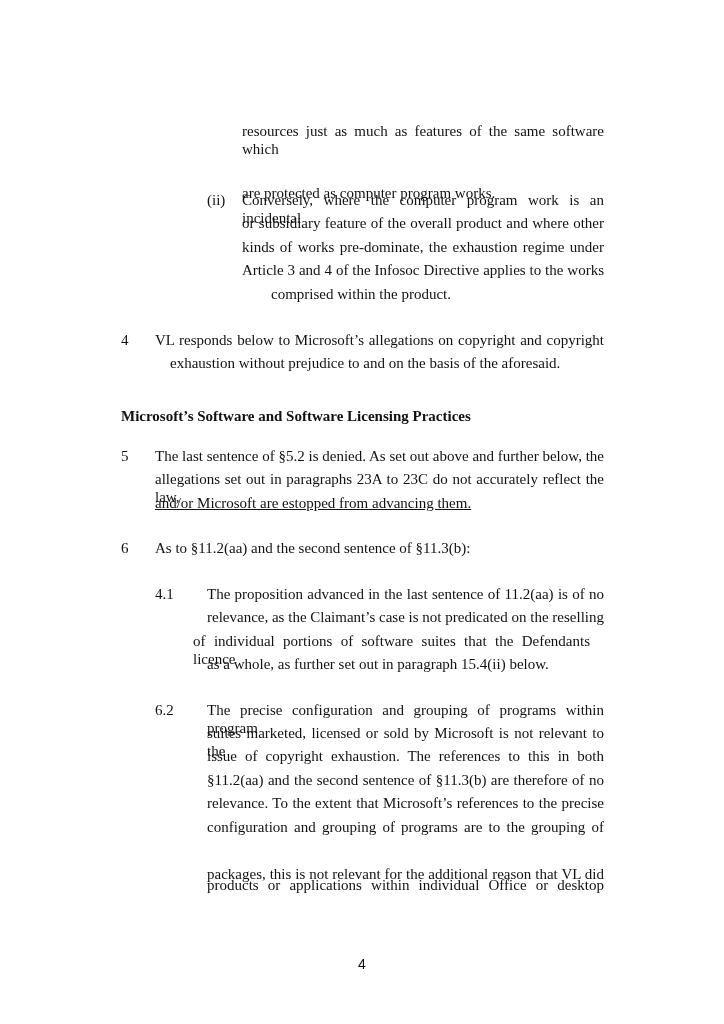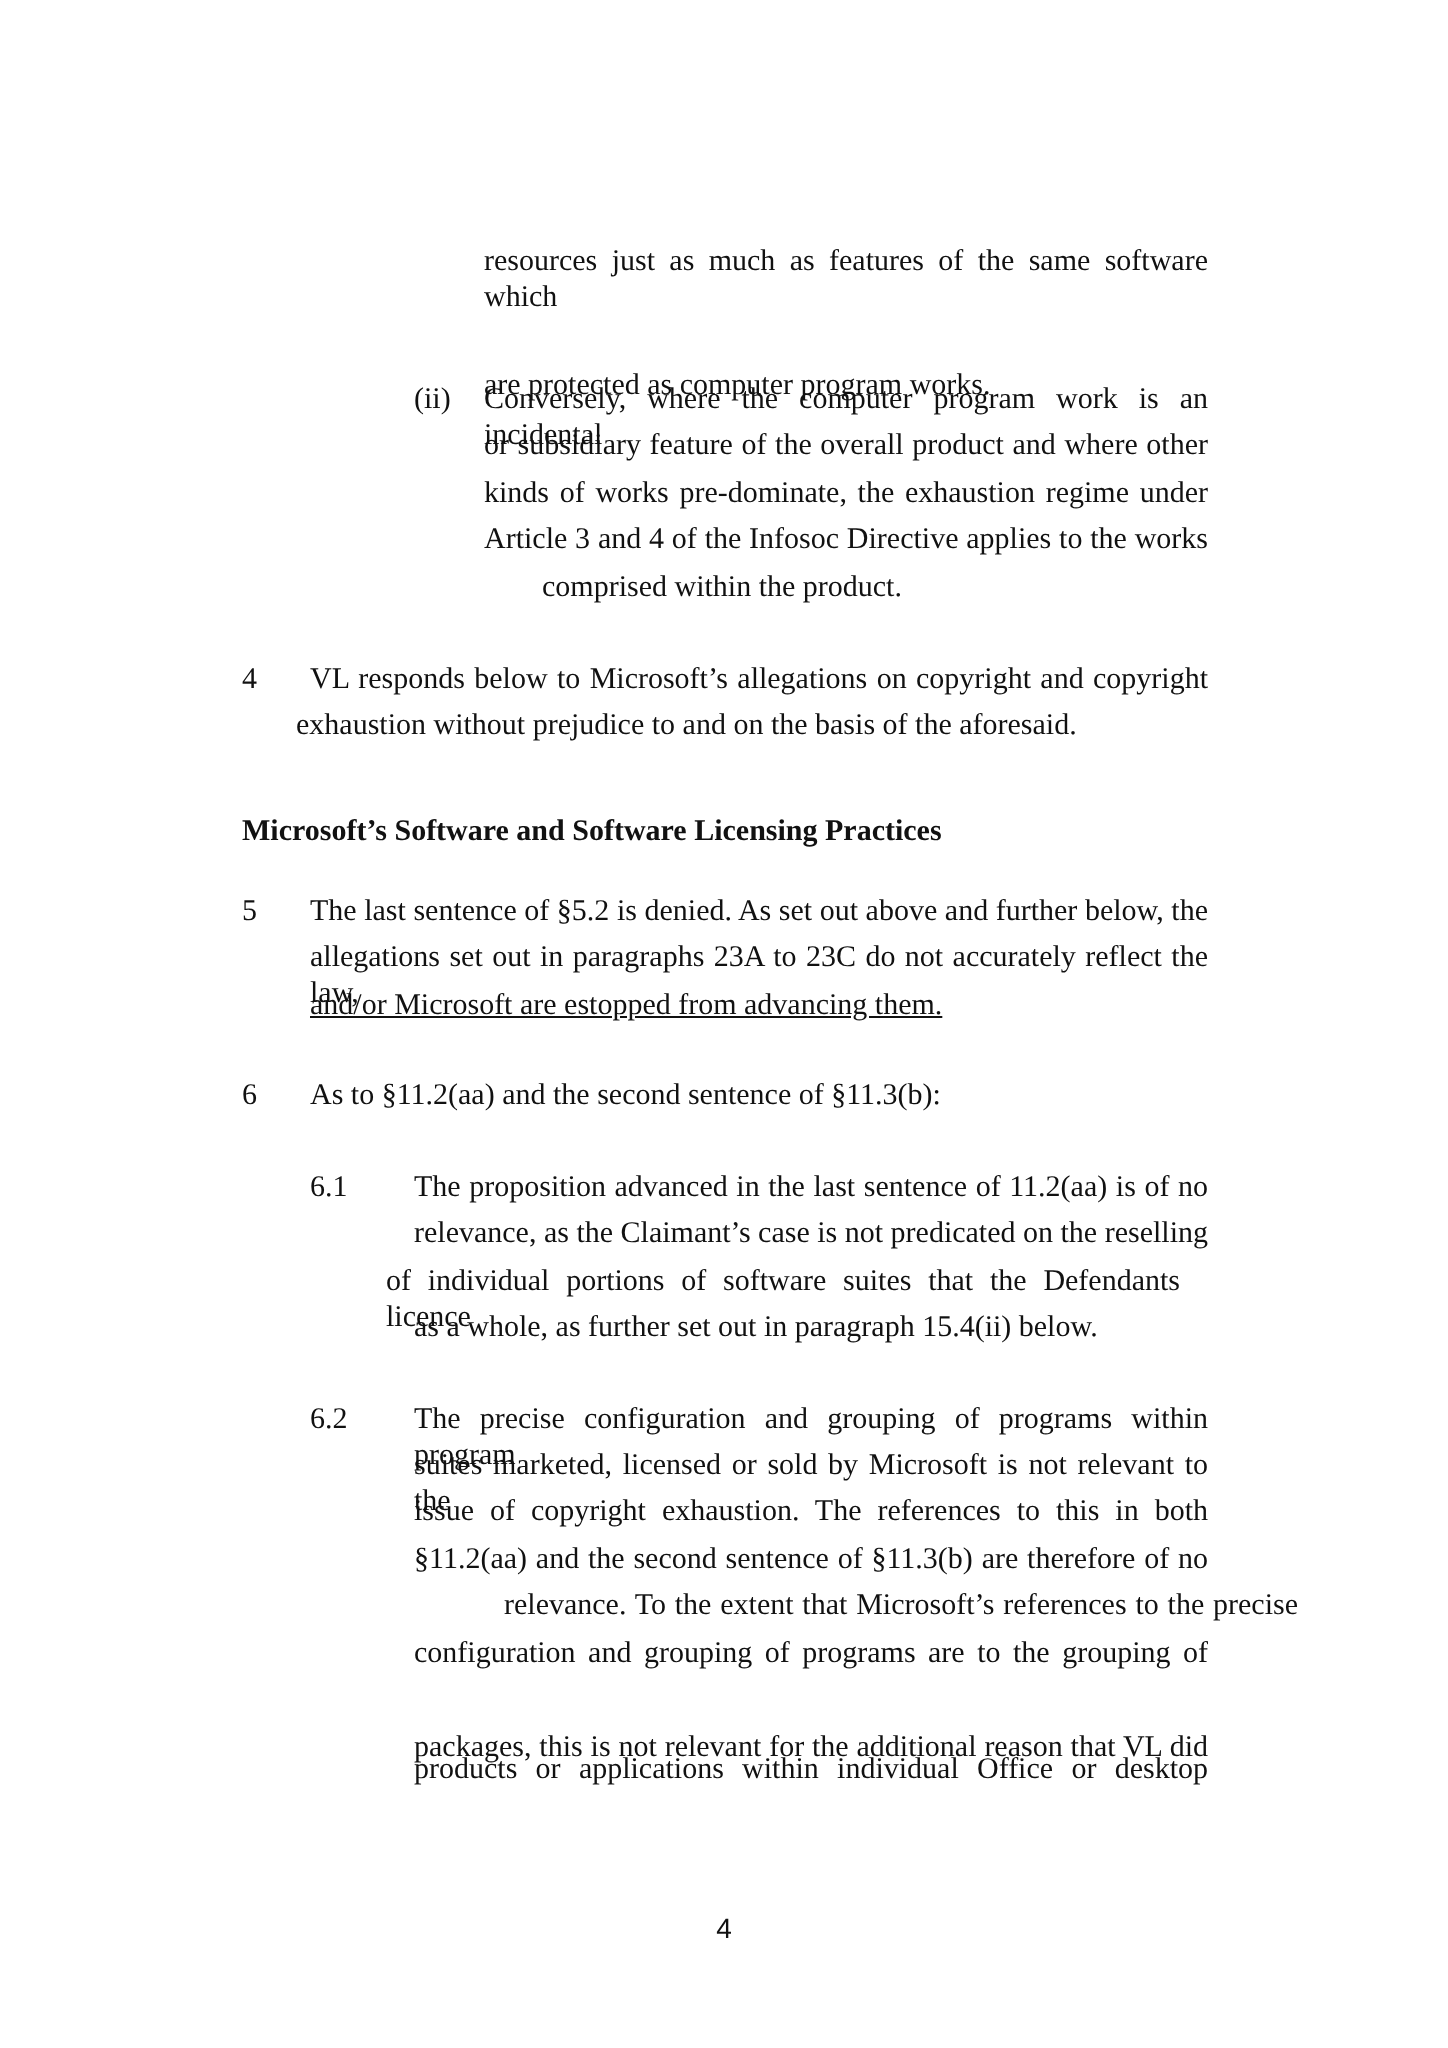--- a/index.html
+++ b/index.html
@@ -23,50 +23,50 @@
   <div class="line just" style="left:242px; top:191px; width:362px;">Conversely, where the computer program work is an incidental</div>
   <div class="line just" style="left:242px; top:214px; width:362px;">or subsidiary feature of the overall product and where other</div>
   <div class="line just" style="left:242px; top:238px; width:362px;">kinds of works pre-dominate, the exhaustion regime under</div>
   <div class="line just" style="left:242px; top:261px; width:362px;">Article 3 and 4 of the Infosoc Directive applies to the works</div>
   <div class="line" style="left:242px; top:285px;margin-left:29px;">comprised within the product.</div>
 </div>
 
 <div>
   <div class="line" style="left:121px; top:331px;">4</div>
   <div class="line just" style="left:155px; top:331px; width:449px;">VL responds below to Microsoft’s allegations on copyright and copyright</div>
-  <div class="line" style="left:148px; top:354px;text-align:center;">exhaustion without prejudice to and on the basis of the aforesaid.</div>
+  <div class="line" style="left:170px; top:354px;text-align:center;">exhaustion without prejudice to and on the basis of the aforesaid.</div>
 </div>
 
 <div class="line bold" style="left:121px; top:407px;text-align:right;">Microsoft’s Software and Software Licensing Practices</div>
 
 <div>
   <div class="line" style="left:121px; top:447px;">5</div>
   <div class="line just" style="left:155px; top:447px; width:449px;">The last sentence of §5.2 is denied. As set out above and further below, the</div>
   <div class="line just" style="left:155px; top:470px; width:449px;">allegations set out in paragraphs 23A to 23C do not accurately reflect the law,</div>
   <div class="line" style="left:155px; top:494px;text-decoration:underline;">and/or Microsoft are estopped from advancing them.</div>
 </div>
 
 <div>
   <div class="line" style="left:121px; top:539px;">6</div>
   <div class="line" style="left:155px; top:539px;">As to §11.2(aa) and the second sentence of §11.3(b):</div>
 </div>
 
 <div>
-  <div class="line" style="left:155px; top:585px;">6.1</div>
+  <div class="line" style="left:155px; top:585px;">4.1</div>
   <div class="line just" style="left:207px; top:585px; width:397px;">The proposition advanced in the last sentence of 11.2(aa) is of no</div>
   <div class="line just" style="left:207px; top:608px; width:397px;">relevance, as the Claimant’s case is not predicated on the reselling</div>
   <div class="line just" style="left:193px; top:632px; width:397px;">of individual portions of software suites that the Defendants licence</div>
   <div class="line" style="left:207px; top:655px;">as a whole, as further set out in paragraph 15.4(ii) below.</div>
 </div>
 
 <div>
   <div class="line" style="left:155px; top:701px;">6.2</div>
   <div class="line just" style="left:207px; top:701px; width:397px;">The precise configuration and grouping of programs within program</div>
   <div class="line just" style="left:207px; top:724px; width:397px;">suites marketed, licensed or sold by Microsoft is not relevant to the</div>
   <div class="line just" style="left:207px; top:747px; width:397px;">issue of copyright exhaustion. The references to this in both</div>
   <div class="line just" style="left:207px; top:771px; width:397px;">§11.2(aa) and the second sentence of §11.3(b) are therefore of no</div>
-  <div class="line just" style="left:207px; top:794px; width:397px;margin-left:45px;">relevance. To the extent that Microsoft’s references to the precise</div>
+  <div class="line just" style="left:207px; top:794px; width:397px;">relevance. To the extent that Microsoft’s references to the precise</div>
   <div class="line just" style="left:207px; top:818px; width:397px;">configuration and grouping of programs are to the grouping of</div>
   <div class="line just" style="left:207px; top:841px; width:397px;margin-top:35px;">products or applications within individual Office or desktop</div>
   <div class="line just" style="left:207px; top:865px; width:397px;">packages, this is not relevant for the additional reason that VL did</div>
 </div>
 
 <div class="pagenum">4</div>
 
 </body></html>

